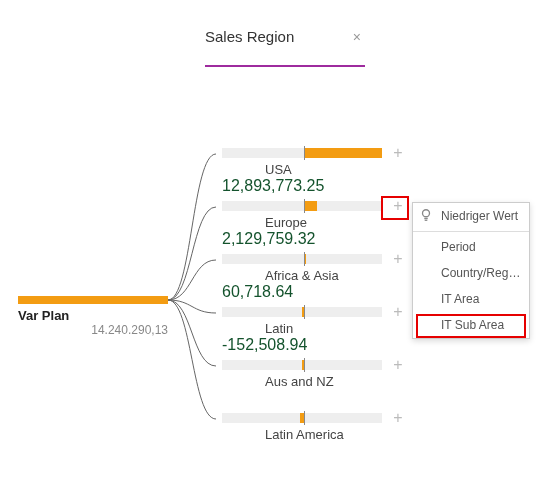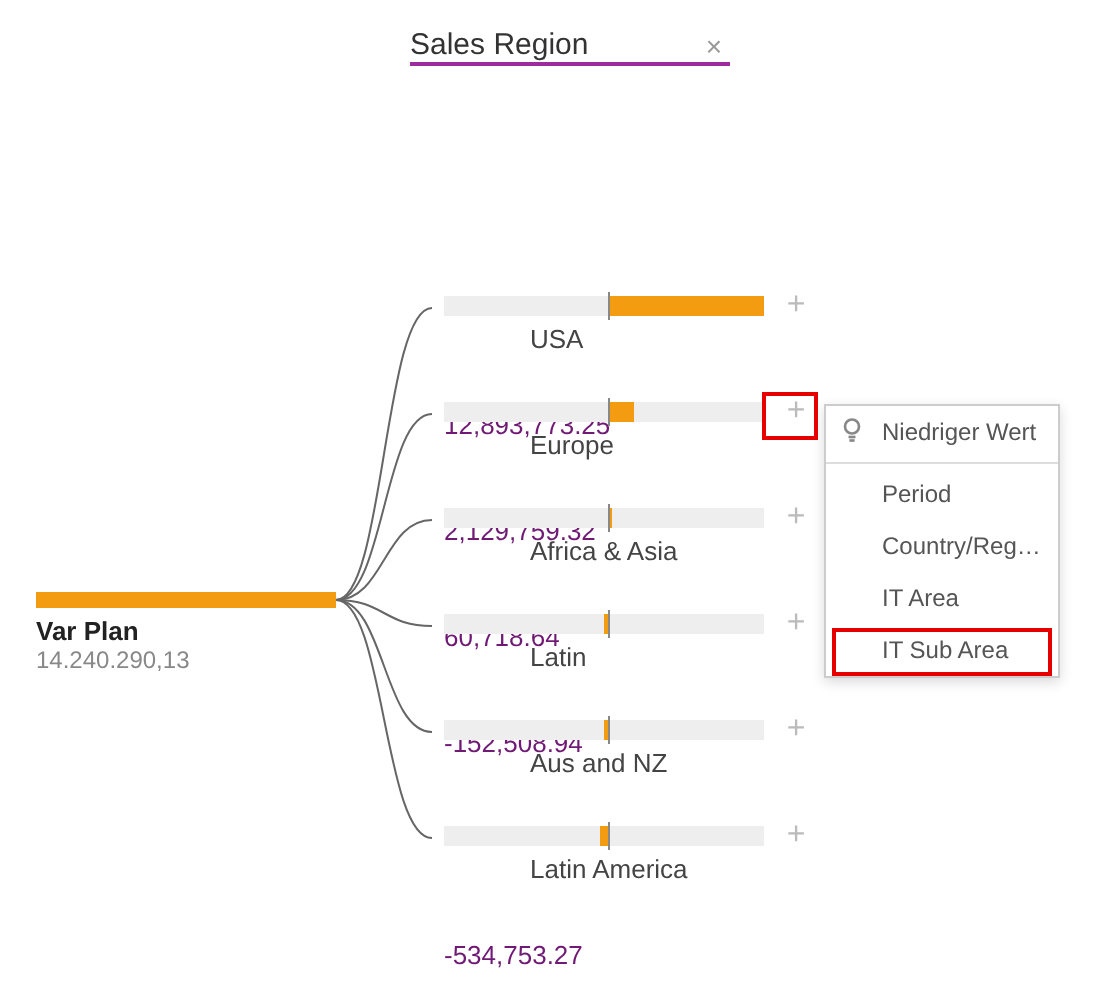--- a/index.html
+++ b/index.html
@@ -11,25 +11,25 @@
     color: #333;
     background: #fff;
     width: 555px;
     height: 501px;
     position: relative;
     overflow: hidden;
   }
   
   .breadcrumb {
     position: absolute;
-    top: 14px;
+    top: 28px;
     left: 205px;
     width: 160px;
     border-bottom: 2px solid #9e2b9e;
-    padding-bottom: 0;
+    padding-bottom: 20px;
     display: flex;
     align-items: center;
     justify-content: space-between;
   }
   .breadcrumb-title {
     font-size: 15px;
     color: #333;
   }
   .breadcrumb-close {
     font-size: 14px;
@@ -52,20 +52,21 @@
     width: 150px;
   }
   .root-label {
     margin-top: 4px;
     font-weight: 600;
     color: #222;
   }
   .root-value {
     color: #888;
     font-size: 12px;
+    text-align: right;
   }
 
   
   svg.connectors {
     position: absolute;
     left: 168px;
     top: 140px;
     width: 54px;
     height: 340px;
     overflow: visible;
@@ -116,23 +117,22 @@
     width: 16px;
     text-align: center;
   }
   .child-label {
     margin-top: 4px;
     color: #444;
     font-size: 13px;
     margin-left: 43px;
   }
   .child-value {
-    color: #701a75;
-    font-size: 13px;
-    margin-top: 28px;
+    color: #14532d;
+    font-size: 16px;
   }
 
   
   .highlight {
     position: absolute;
     border: 2px solid #e60000;
     background: transparent;
     pointer-events: none;
   }
   .hl-plus {
@@ -260,21 +260,20 @@
     <div class="child-label">Aus and NZ</div>
   </div>
 
   <div class="child">
     <div class="child-bar-track">
       <div class="child-bar-fill" style="left:78px;width:4px"></div>
       <div class="child-bar-tick" style="left:82px"></div>
     </div>
     <div class="child-plus">+</div>
     <div class="child-label">Latin America</div>
-    <div class="child-value">-534,753.27</div>
   </div>
 
 </div>
 
 <div class="menu">
   <div class="menu-item">
     <span class="menu-icon">
       <svg viewBox="0 0 16 16">
           <circle cx="8" cy="6" r="4"></circle>
           <line x1="6" y1="12" x2="10" y2="12"></line>

